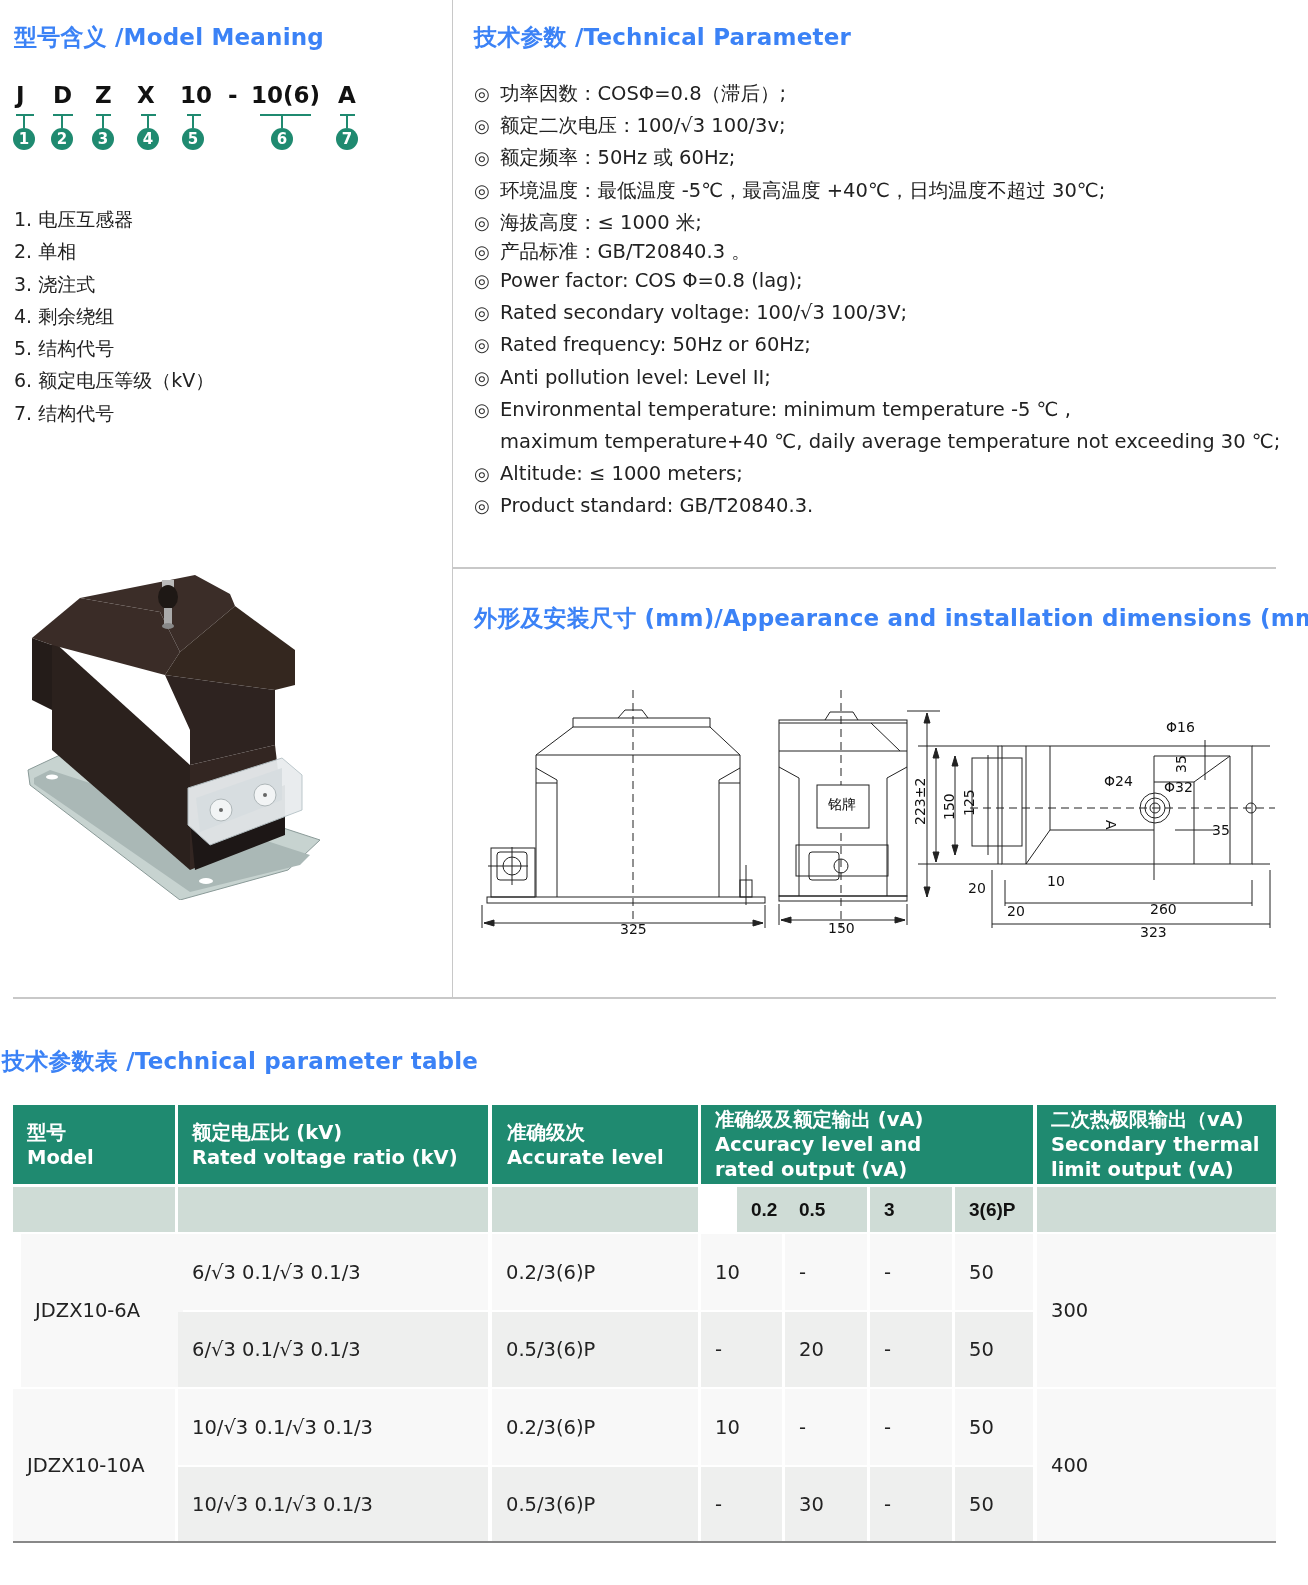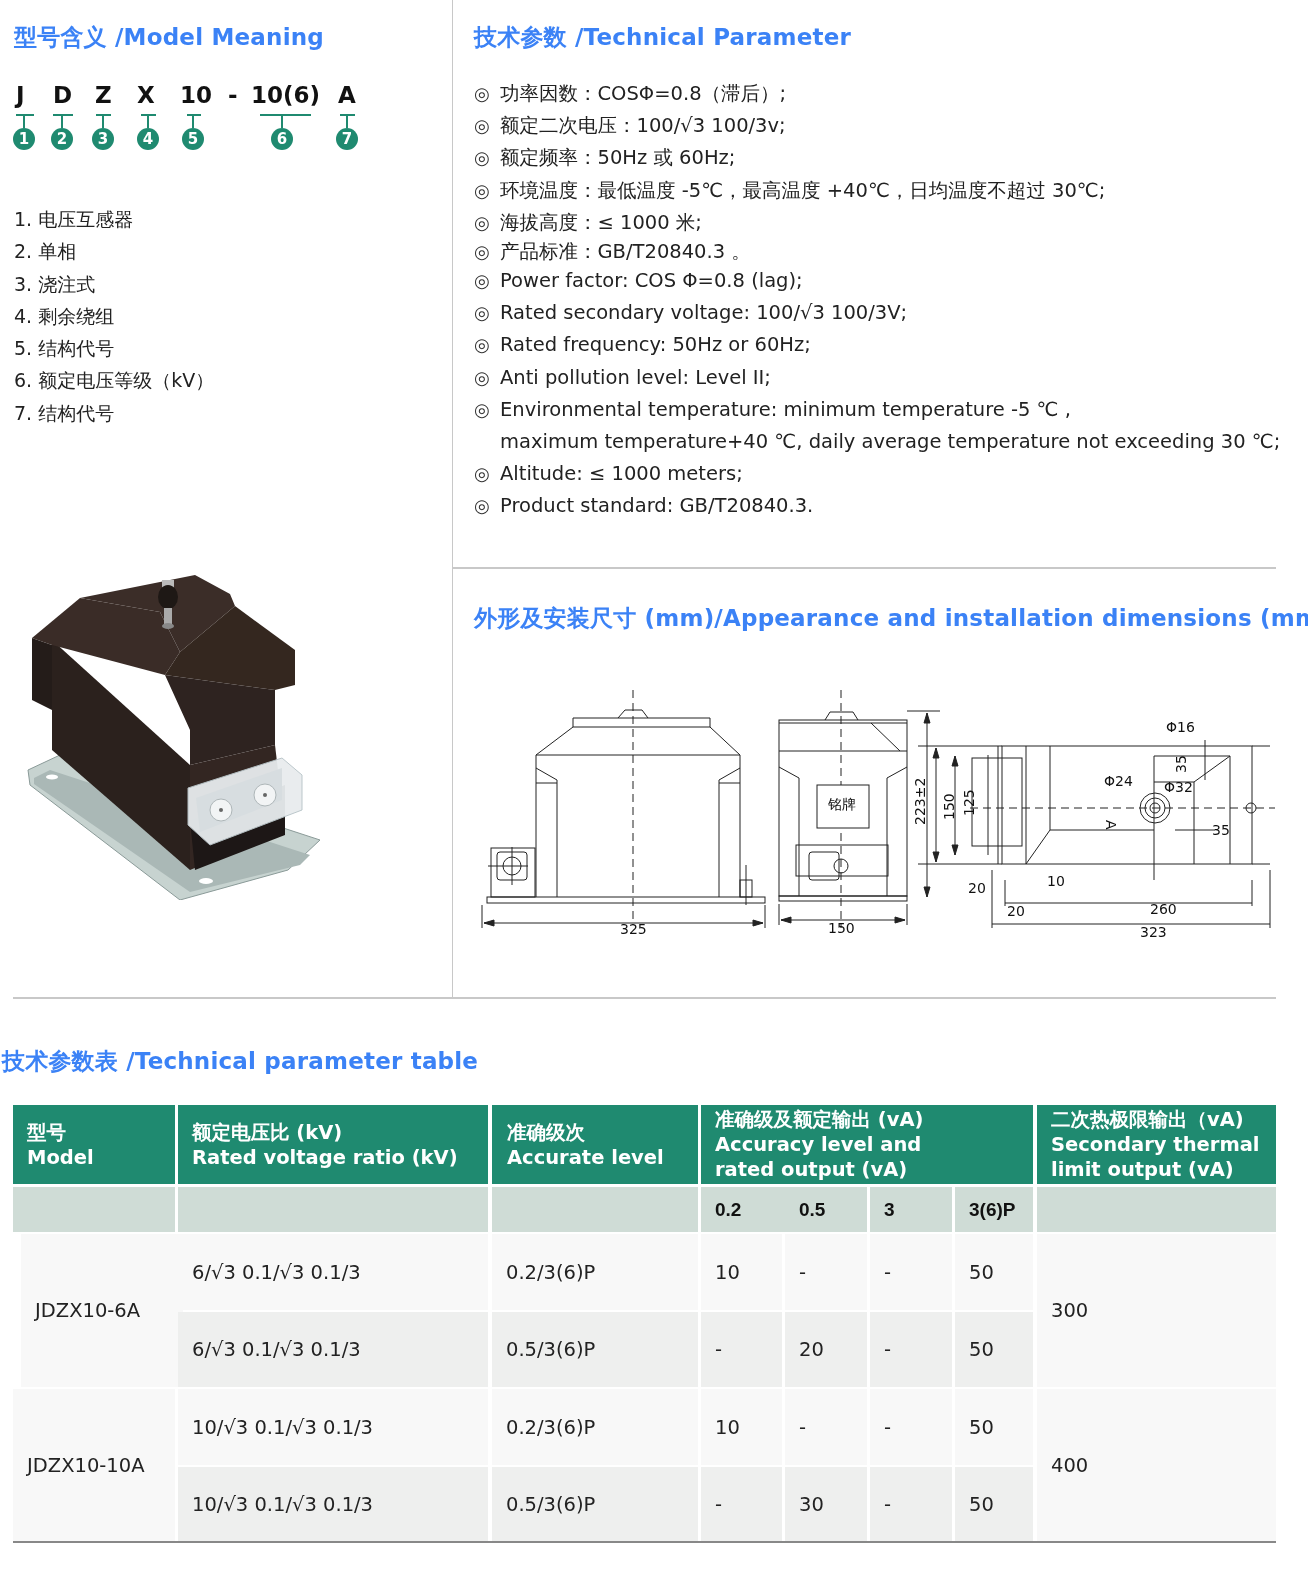--- a/index.html
+++ b/index.html
@@ -308,21 +308,21 @@
       <div>
         <span>二次热极限输出（vA)</span>
         <span>Secondary thermal</span>
         <span>limit output (vA)</span>
       </div>
     </div>
 
   <div class="cell sub" style="left:0; top:82px; width:162px; height:45px;"></div>
   <div class="cell sub" style="left:165px; top:82px; width:310px; height:45px;"></div>
   <div class="cell sub" style="left:479px; top:82px; width:206px; height:45px;"></div>
-  <div class="cell sub" style="left:688px; top:82px; width:91px; height:45px;">0.2</div>
+  <div class="cell sub" style="left:724px; top:82px; width:91px; height:45px;">0.2</div>
   <div class="cell sub" style="left:772px; top:82px; width:82px; height:45px;">0.5</div>
   <div class="cell sub" style="left:857px; top:82px; width:82px; height:45px;">3</div>
   <div class="cell sub" style="left:942px; top:82px; width:78px; height:45px;">3(6)P</div>
   <div class="cell sub" style="left:1024px; top:82px; width:239px; height:45px;"></div>
 
   <div class="cell light" style="left:8px; top:129px; width:162px; height:153px;">JDZX10-6A</div>
   <div class="cell light" style="left:165px; top:129px; width:310px; height:76px;">6/√3  0.1/√3  0.1/3</div>
   <div class="cell light" style="left:479px; top:129px; width:206px; height:76px;">0.2/3(6)P</div>
   <div class="cell light" style="left:688px; top:129px; width:81px; height:76px;">10</div>
   <div class="cell light" style="left:772px; top:129px; width:82px; height:76px;">-</div>

